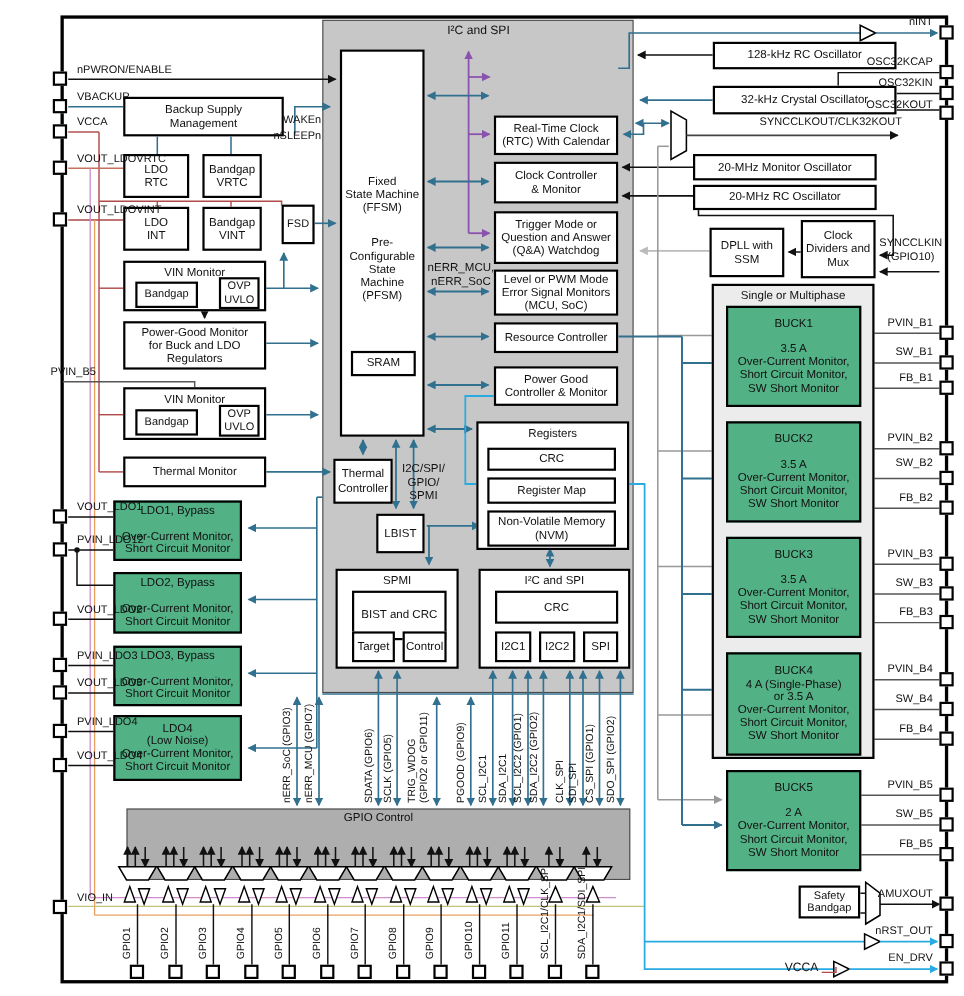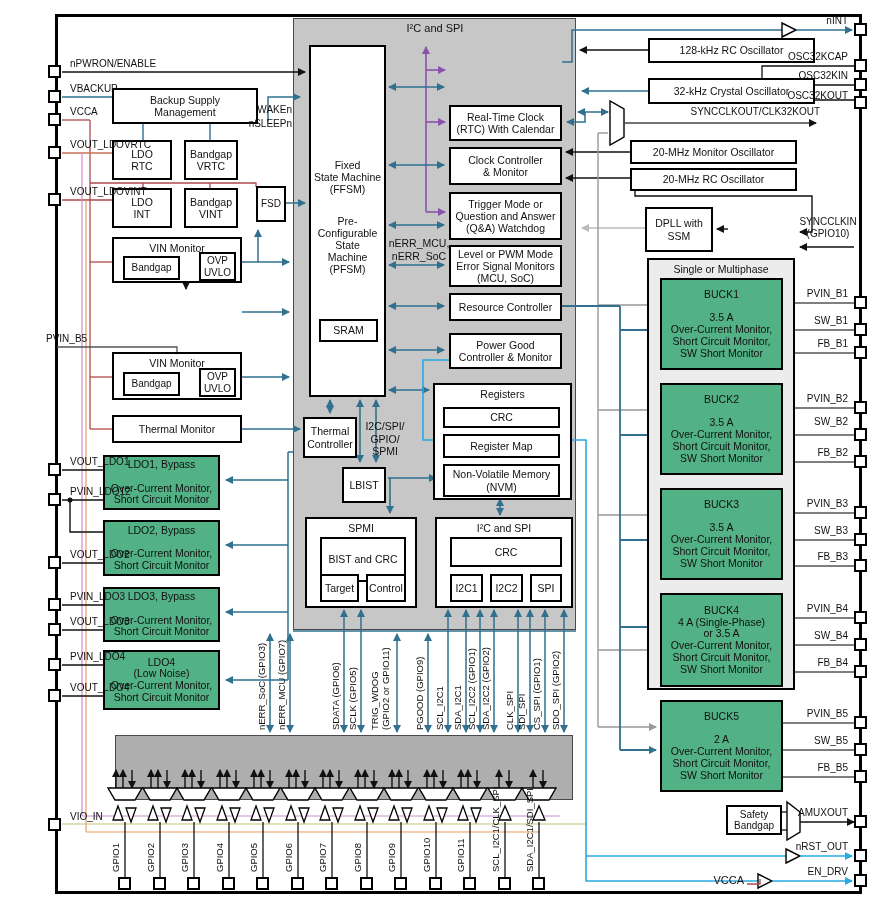--- a/index.html
+++ b/index.html
@@ -26,20 +26,21 @@
 </head>
 <body>
 
 <div id="stage">
 
   <div class="border-outline" style="left:55px;top:14px;width:807px;height:880px"></div>
 
   <div class="grayzone" style="left:293px;top:18px;width:283px;height:612px"></div>
 
   <div class="gpiozone" style="left:115px;top:735px;width:458px;height:65px"></div>
+  <div class="tt" style="left:115px;width:458px;top:737px;font-size:10.5px;position:absolute">GPIO Control</div>
 
   <svg class="wires" width="876" height="905">
     <defs>
       <marker id="aT" markerUnits="userSpaceOnUse" markerWidth="9" markerHeight="9" refX="7" refY="4" orient="auto-start-reverse">
           <path d="M0,0L8,4L0,8z" fill="#31708f"></path>
         </marker>
       <marker id="aK" markerUnits="userSpaceOnUse" markerWidth="9" markerHeight="9" refX="7" refY="4" orient="auto-start-reverse">
           <path d="M0,0L8,4L0,8z" fill="#111"></path>
         </marker>
       <marker id="aP" markerUnits="userSpaceOnUse" markerWidth="9" markerHeight="9" refX="7" refY="4" orient="auto-start-reverse">
@@ -265,20 +266,23 @@
   <div class="b" style="left:184px;top:188px;width:54px;height:40px">Bandgap
 VINT</div>
   <div class="b" style="left:256px;top:186px;width:30px;height:36px;font-size:10px">FSD</div>
 
   <div class="b" style="left:112px;top:237px;width:130px;height:46px">
     <span class="ctitle">VIN Monitor</span>
     <span class="b" style="left:9px;top:17px;width:57px;height:24px;font-size:10px">Bandgap</span>
     <span class="b" style="left:85px;top:13px;width:37px;height:29px;font-size:10px">OVP
 UVLO</span>
   </div>
+  <div class="b" style="left:112px;top:292px;width:130px;height:44px">Power-Good Monitor
+for Buck and LDO
+Regulators</div>
   <div class="b" style="left:112px;top:352px;width:130px;height:48px">
     <span class="ctitle">VIN Monitor</span>
     <span class="b" style="left:9px;top:18px;width:57px;height:24px;font-size:10px">Bandgap</span>
     <span class="b" style="left:85px;top:14px;width:37px;height:29px;font-size:10px">OVP
 UVLO</span>
   </div>
   <div class="b" style="left:112px;top:415px;width:130px;height:28px">Thermal Monitor</div>
 
   <div class="b green" style="left:103px;top:455px;width:117px;height:55px;line-height:1.1">LDO1, Bypass
 
@@ -353,20 +357,23 @@
     <span class="b" style="left:93px;top:55px;width:32px;height:28px">SPI</span>
   </div>
 
   <div class="b" style="left:648px;top:38px;width:167px;height:25px">128-kHz RC Oscillator</div>
   <div class="b" style="left:648px;top:78px;width:167px;height:26px">32-kHz Crystal Oscillator</div>
   <div class="lab" style="left:640px;top:106px;width:180px;text-align:right;font-size:10px">SYNCCLKOUT/CLK32KOUT</div>
   <div class="b" style="left:630px;top:140px;width:167px;height:24px">20-MHz Monitor Oscillator</div>
   <div class="b" style="left:630px;top:168px;width:167px;height:23px">20-MHz RC Oscillator</div>
   <div class="b" style="left:645px;top:207px;width:68px;height:45px">DPLL with
 SSM</div>
+  <div class="b" style="left:728px;top:200px;width:68px;height:53px">Clock
+Dividers and
+Mux</div>
   <div class="lab" style="left:798px;top:216px;width:60px;text-align:center;font-size:10px">SYNCCLKIN
 (GPIO10)</div>
 
   <div class="lightc" style="left:647px;top:258px;width:148px;height:432px">
     <span class="ctitle">Single or Multiphase</span>
   </div>
   <div class="b green" style="left:660px;top:278px;width:123px;height:92px;line-height:1.12">BUCK1
 
 3.5 A
 Over-Current Monitor,

